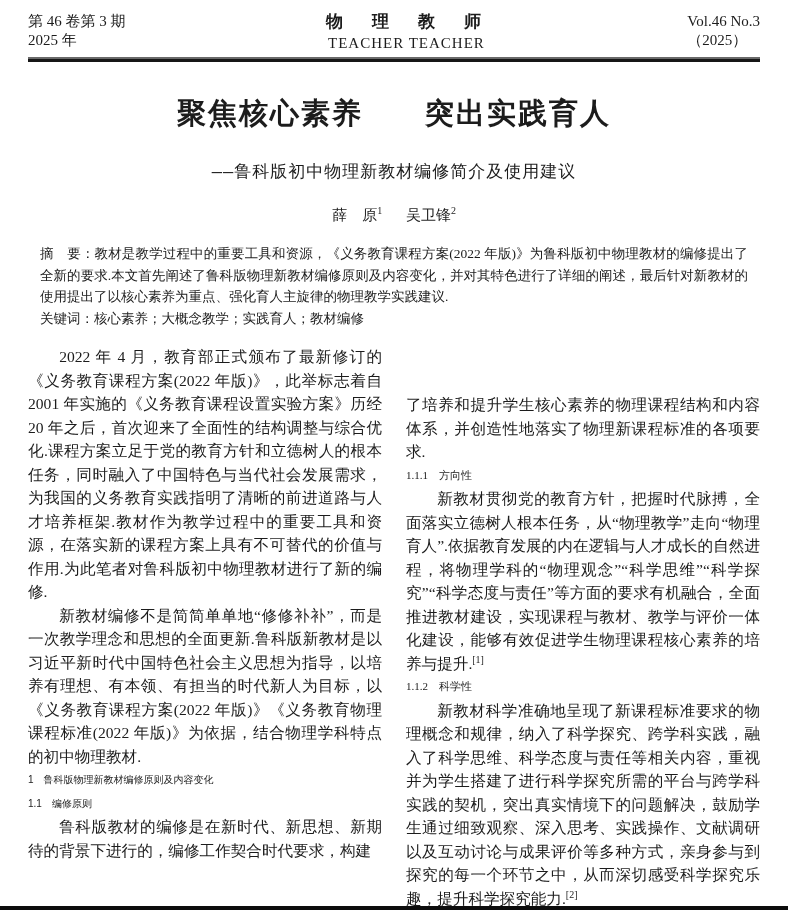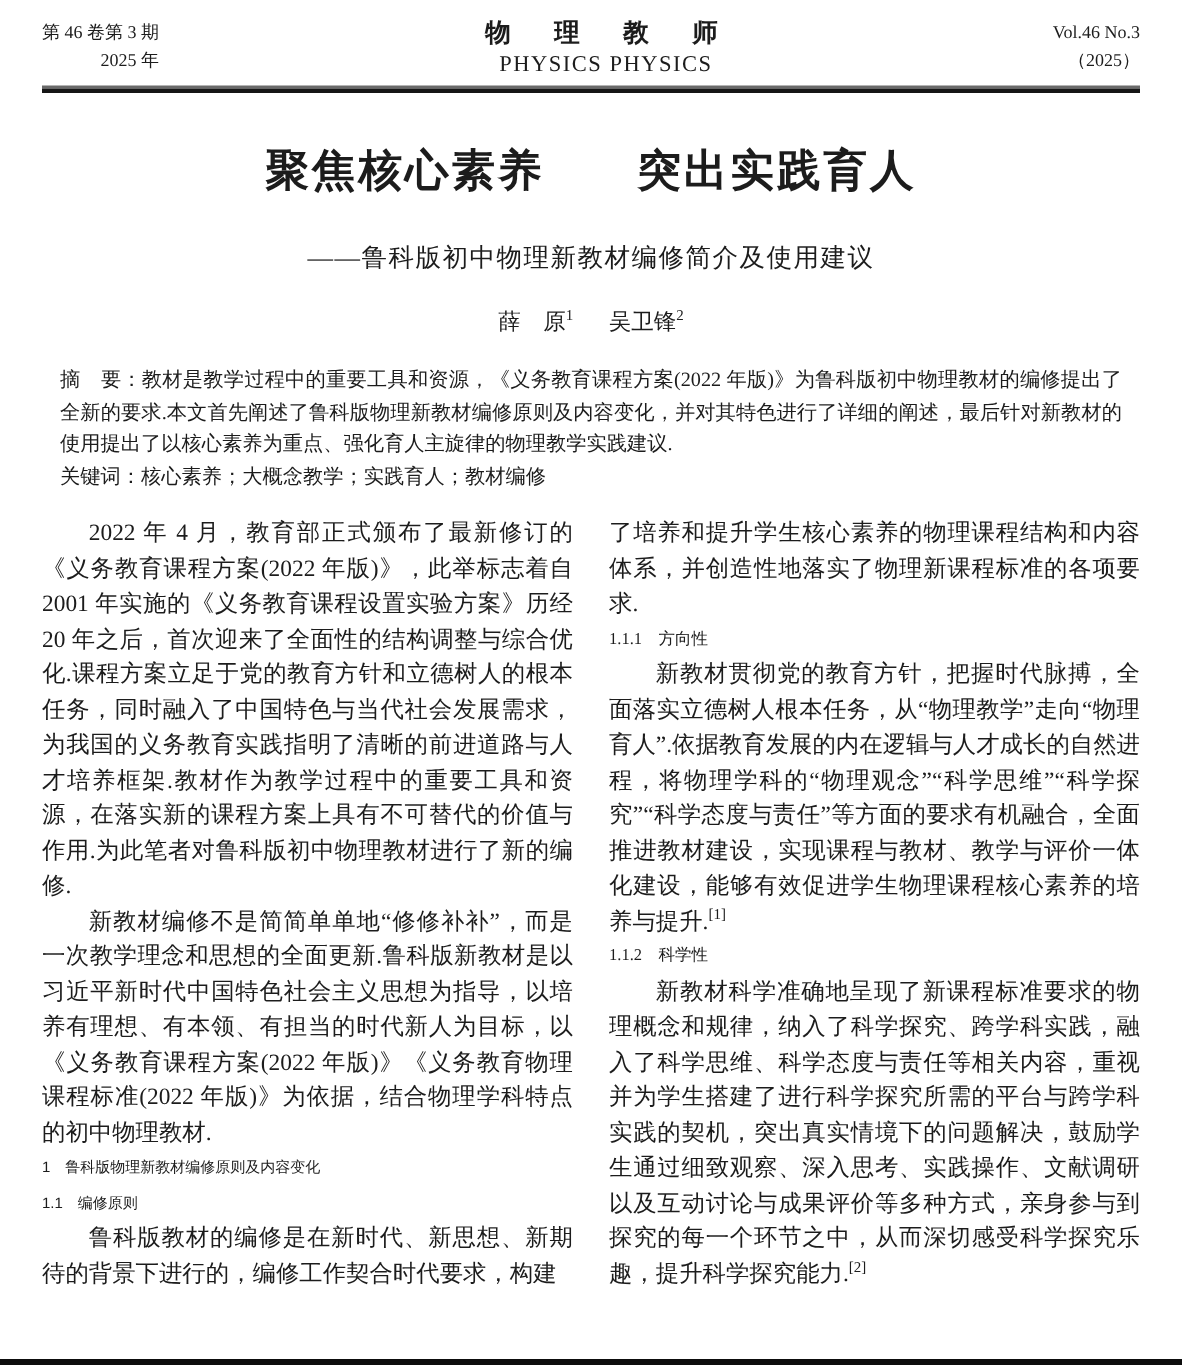--- a/index.html
+++ b/index.html
@@ -12,21 +12,21 @@
     overflow: hidden;
   }
   .page { padding: 10px 28px 0 28px; }
 
   
   .journal-header {
     display: flex;
     justify-content: space-between;
     align-items: center;
   }
-  .jh-side { font-size: 12px; text-align: right; line-height: 19px; white-space: nowrap; }
+  .jh-side { font-size: 15px; text-align: left; line-height: 19px; white-space: nowrap; }
   .jh-center { text-align: center; }
   .jh-cn { font-size: 17px; letter-spacing: 6px; font-weight: bold; font-family: "Liberation Serif", serif; }
   .jh-en { font-size: 15px; letter-spacing: 1px; margin-top: 2px; }
   .header-rule { margin-top: 5px; }
   .header-rule .thin { height: 2px; background: #6a6a6a; }
   .header-rule .thick { height: 3px; background: #161616; margin-top: 0px; }
 
   
   .article-title {
     margin-top: 32px;
@@ -34,20 +34,21 @@
     font-family: "Liberation Sans", sans-serif;
     font-weight: bold;
     font-size: 29px;
     letter-spacing: 2px;
   }
   .article-subtitle {
     margin-top: 26px;
     text-align: center;
     font-size: 17px;
     letter-spacing: 1px;
+    font-family: Liberation Mono, monospace;
   }
   .authors-line {
     margin-top: 22px;
     text-align: center;
     font-size: 15px;
   }
   .authors-line .author { margin: 0 10px; }
   .authors-line sup { font-size: 10px; }
   .affiliation {
     margin-top: 7px;
@@ -74,21 +75,21 @@
     display: flex;
     gap: 24px;
   }
   .col {
     width: 354px;
     font-size: 15.6px;
     line-height: 23.5px;
     text-align: justify;
   }
   .col p { text-indent: 2em; }
-  .col p.cont { text-indent: 0; }
+  .col p.cont { text-indent: 0; margin-top: 48px; }
   .col .h1, .col .h2 {
     font-family: "Liberation Sans", sans-serif;
     font-weight: normal;
     font-size: 10px;
     text-indent: 0;
   }
   .col .h3 {
     font-weight: normal;
     font-size: 11px;
     text-indent: 0;
@@ -107,21 +108,21 @@
 
 <div class="page">
 
   <div class="journal-header">
     <div class="jh-side">
       <div>第 46 卷第 3 期</div>
       <div>2025 年</div>
     </div>
     <div class="jh-center">
       <div class="jh-cn">物　理　教　师</div>
-      <div class="jh-en">PHYSICS PHYSICS</div>
+      <div class="jh-en">TEACHER TEACHER</div>
     </div>
     <div class="jh-side">
       <div>Vol.46 No.3</div>
       <div>（2025）</div>
     </div>
   </div>
 
   <div class="header-rule">
     <div class="thin"></div>
     <div class="thick"></div>

